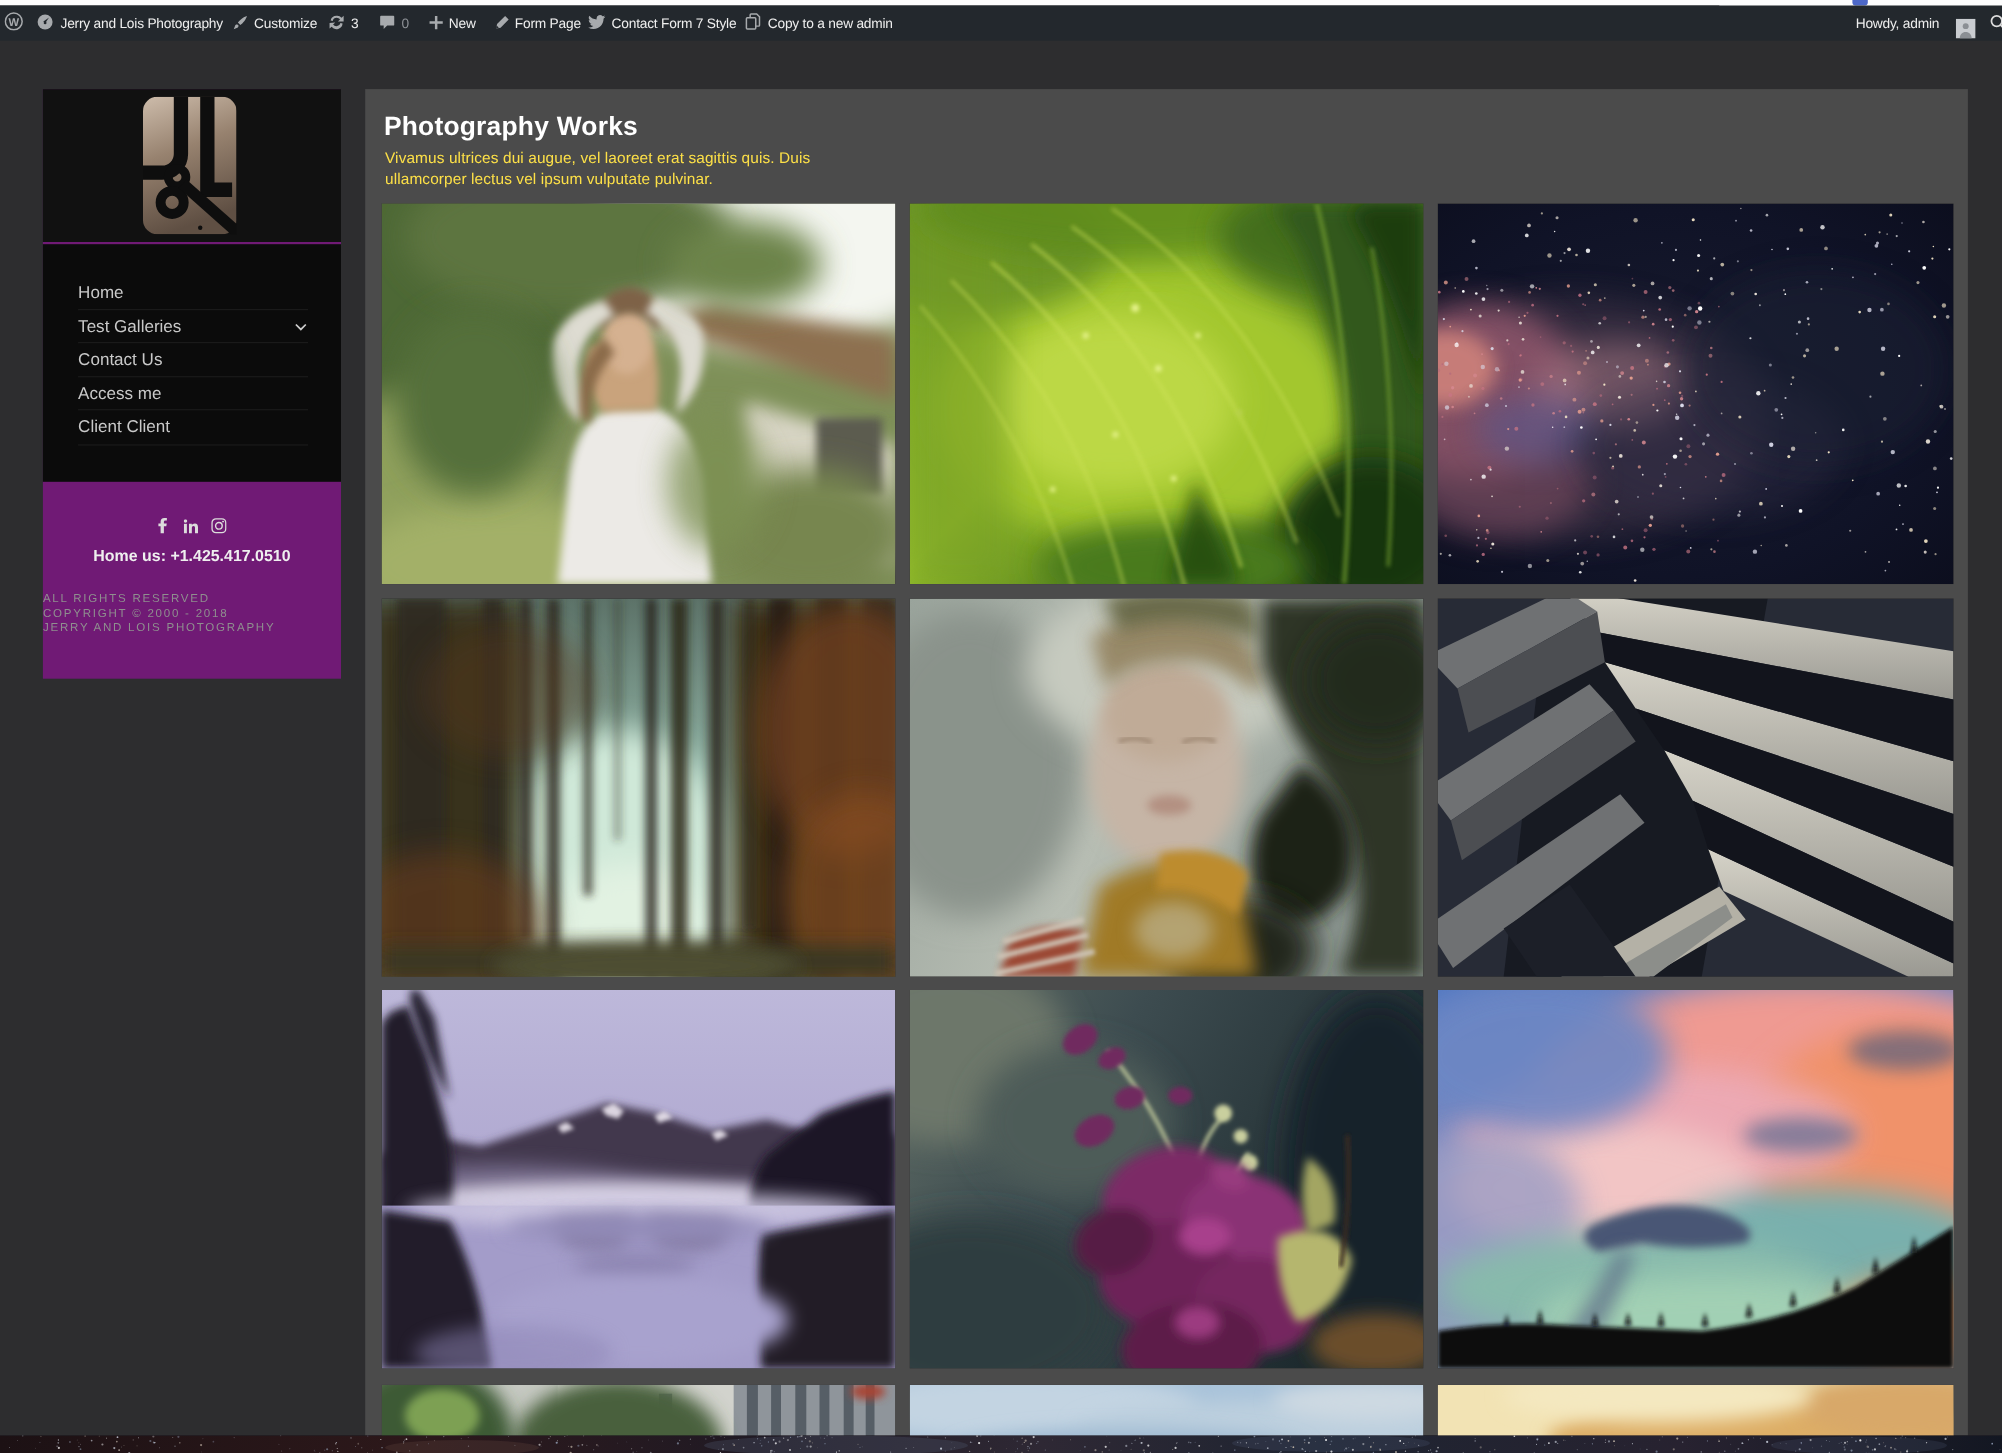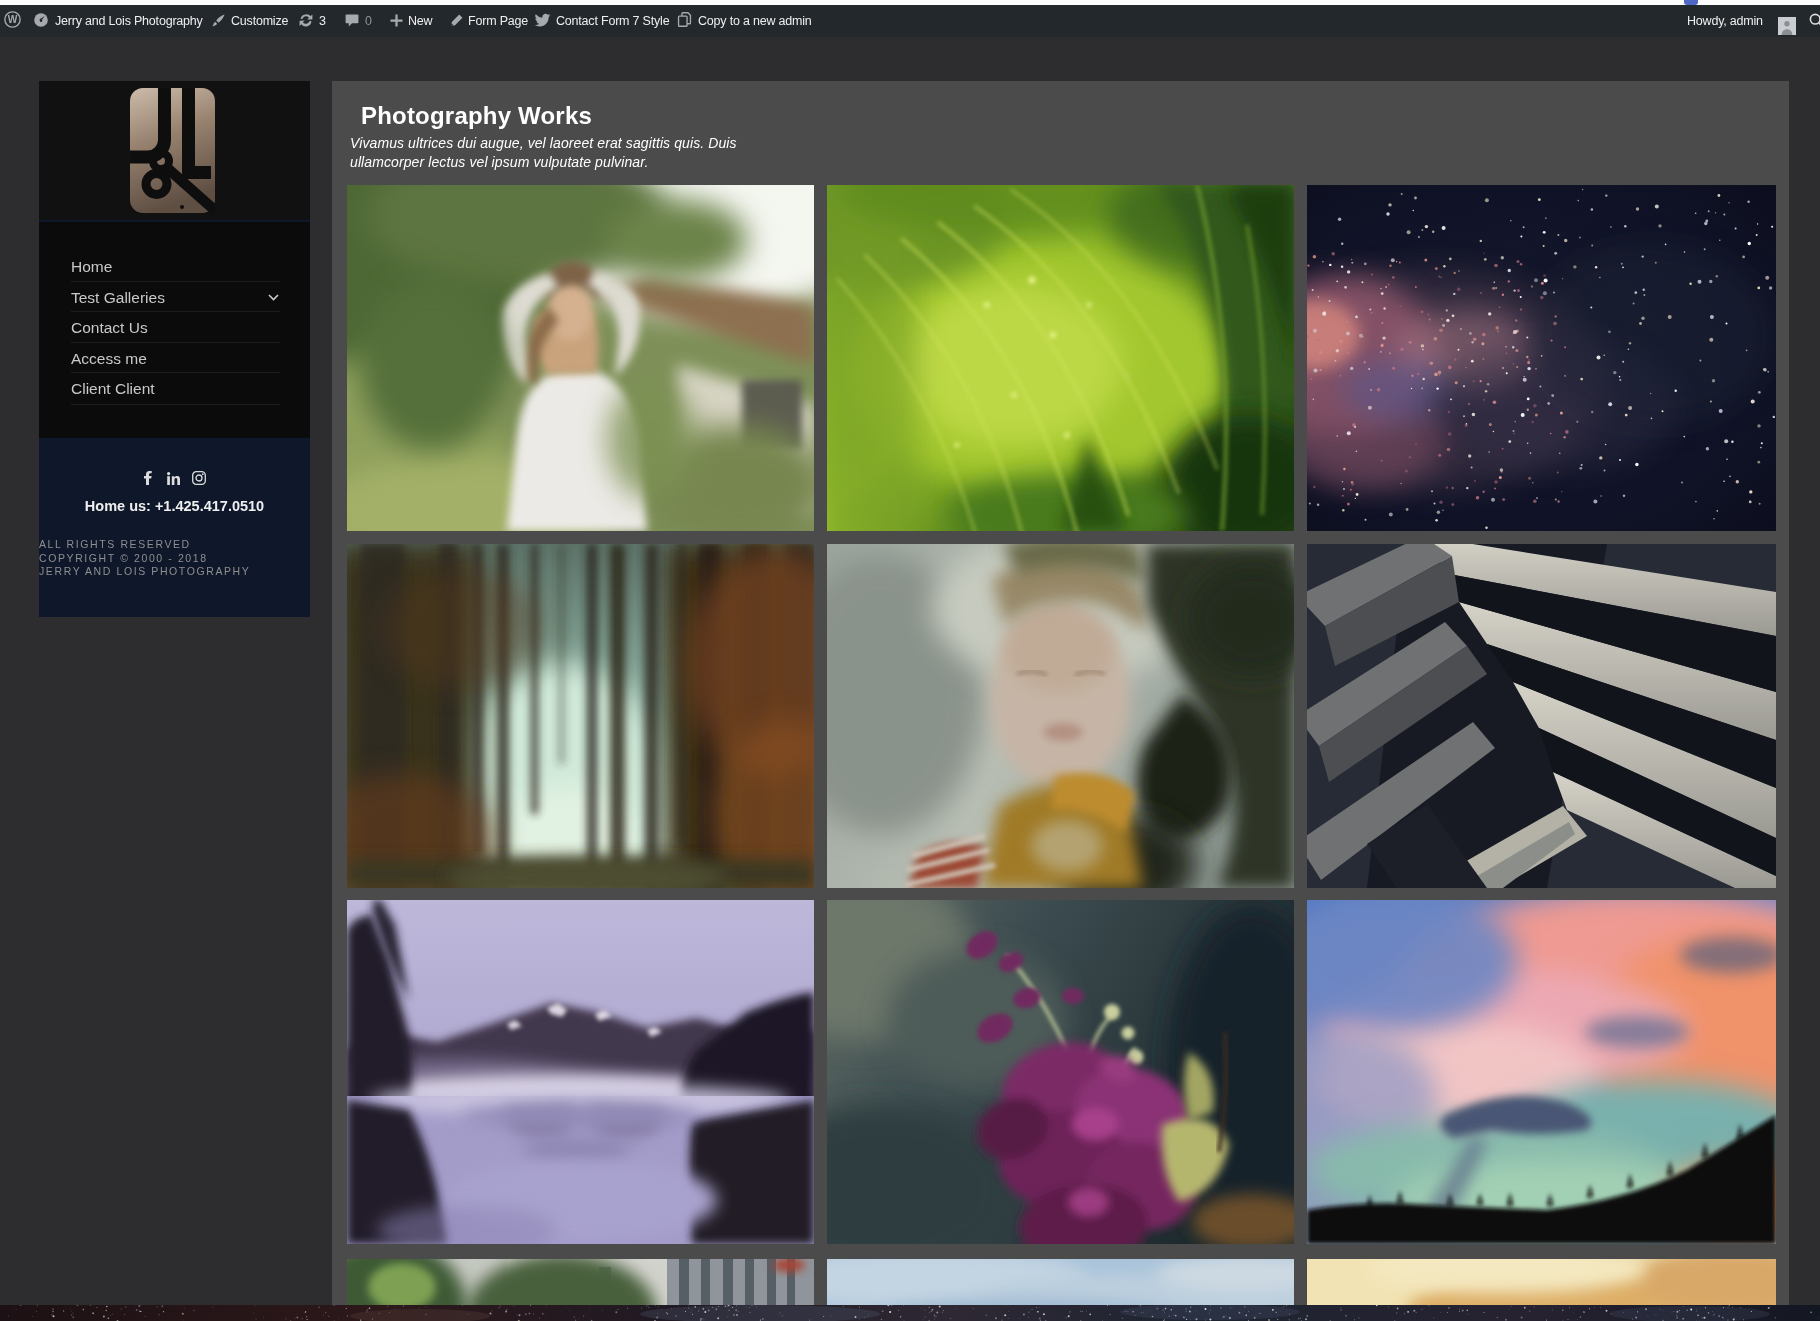--- a/index.html
+++ b/index.html
@@ -11,35 +11,35 @@
   #topwhite{left:0;top:0;width:1820px;height:5px;background:#fdfdfd;}
   #topwhite2{left:1563px;top:0;width:257px;height:6px;background:#fdfdfd;}
   #bluetab{left:1684px;top:0;width:14px;height:5px;background:#4d68c8;border-radius:0 0 3px 3px;}
   
   #adminbar{left:0;top:5px;width:1820px;height:32px;background:#23282d;color:#eeeeee;
             font-size:12.5px;letter-spacing:-0.2px;}
   #adminbar .it{position:absolute;top:0;height:32px;line-height:32px;white-space:nowrap;}
   #adminbar svg{vertical-align:-3px;}
   .dim{color:#8d9196;}
   
-  #sidebar{left:39px;top:81px;width:271px;height:536px;background:#0f172a;}
+  #sidebar{left:39px;top:81px;width:271px;height:536px;background:#701a75;}
   #logoblock{position:absolute;left:0;top:0;width:271px;height:139px;background:#111111;}
   #navblock{position:absolute;left:0;top:141px;width:271px;height:216px;background:#0b0b0b;}
   .navitem{position:absolute;left:32px;width:209px;color:#c9c9c9;font-size:15.5px;}
   .navsep{position:absolute;left:32px;width:209px;height:1px;background:#1c1c1c;}
   .soc{position:absolute;}
   #callus{position:absolute;left:0;top:417px;width:271px;text-align:center;color:#efefef;
           font-size:14.5px;font-weight:bold;}
   #copyr{position:absolute;left:0;top:457px;width:271px;text-align:left;color:#8f8f8f;
          font-size:10.5px;letter-spacing:1.6px;line-height:13.5px;}
   
   #content{left:332px;top:81px;width:1457px;height:1224px;background:#4b4b4b;}
   #pgtitle{position:absolute;left:17px;top:21px;color:#ffffff;font-size:24px;font-weight:bold;
-           letter-spacing:0.2px;margin-left:12px;}
-  #pgsub{position:absolute;left:18px;top:53px;color:#ffffff;font-size:14px;line-height:19px;letter-spacing:0.1px;font-style:italic;}
+           letter-spacing:0.2px;}
+  #pgsub{position:absolute;left:18px;top:53px;color:#fde047;font-size:14px;line-height:19px;letter-spacing:0.1px;}
   .ph{position:absolute;overflow:hidden;background:#333;}
   .ph svg{display:block;}
   
   #footstrip{left:0;top:1305px;width:1820px;height:16px;background:#17121a;}
 </style>
 </head>
 <body>
 <div id="stage">
   <div class="abs" id="topwhite"></div>
   <div class="abs" id="topwhite2"></div>

